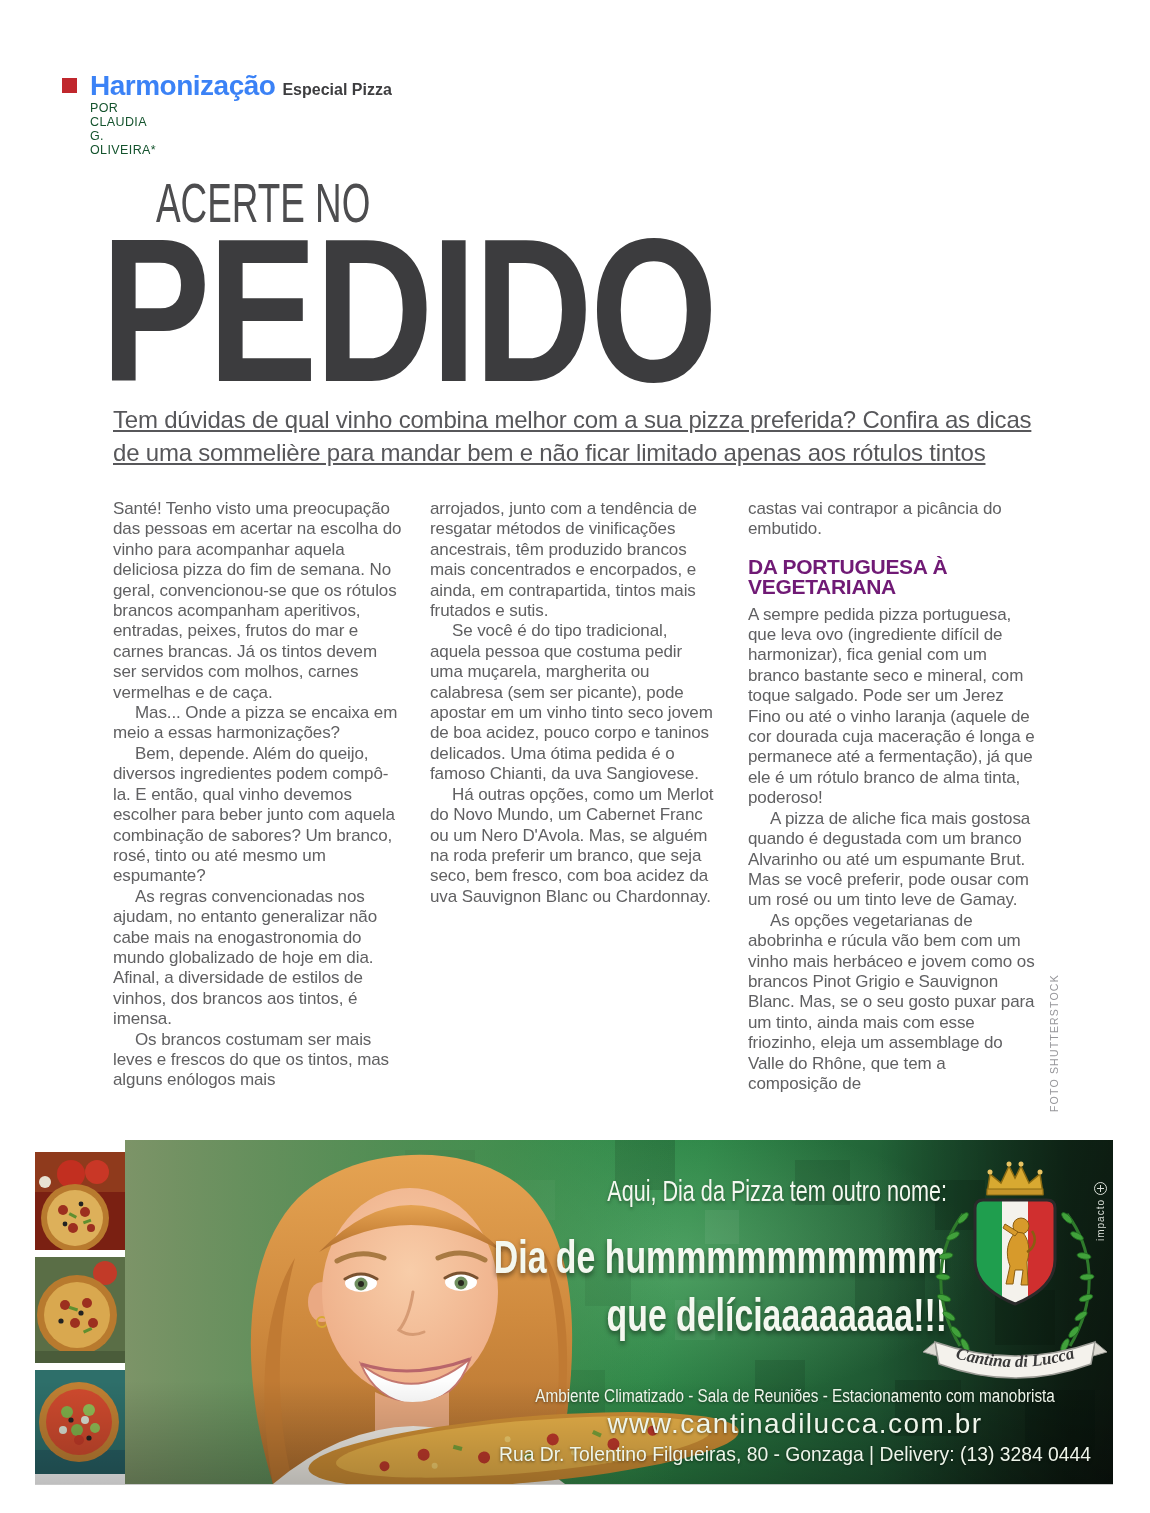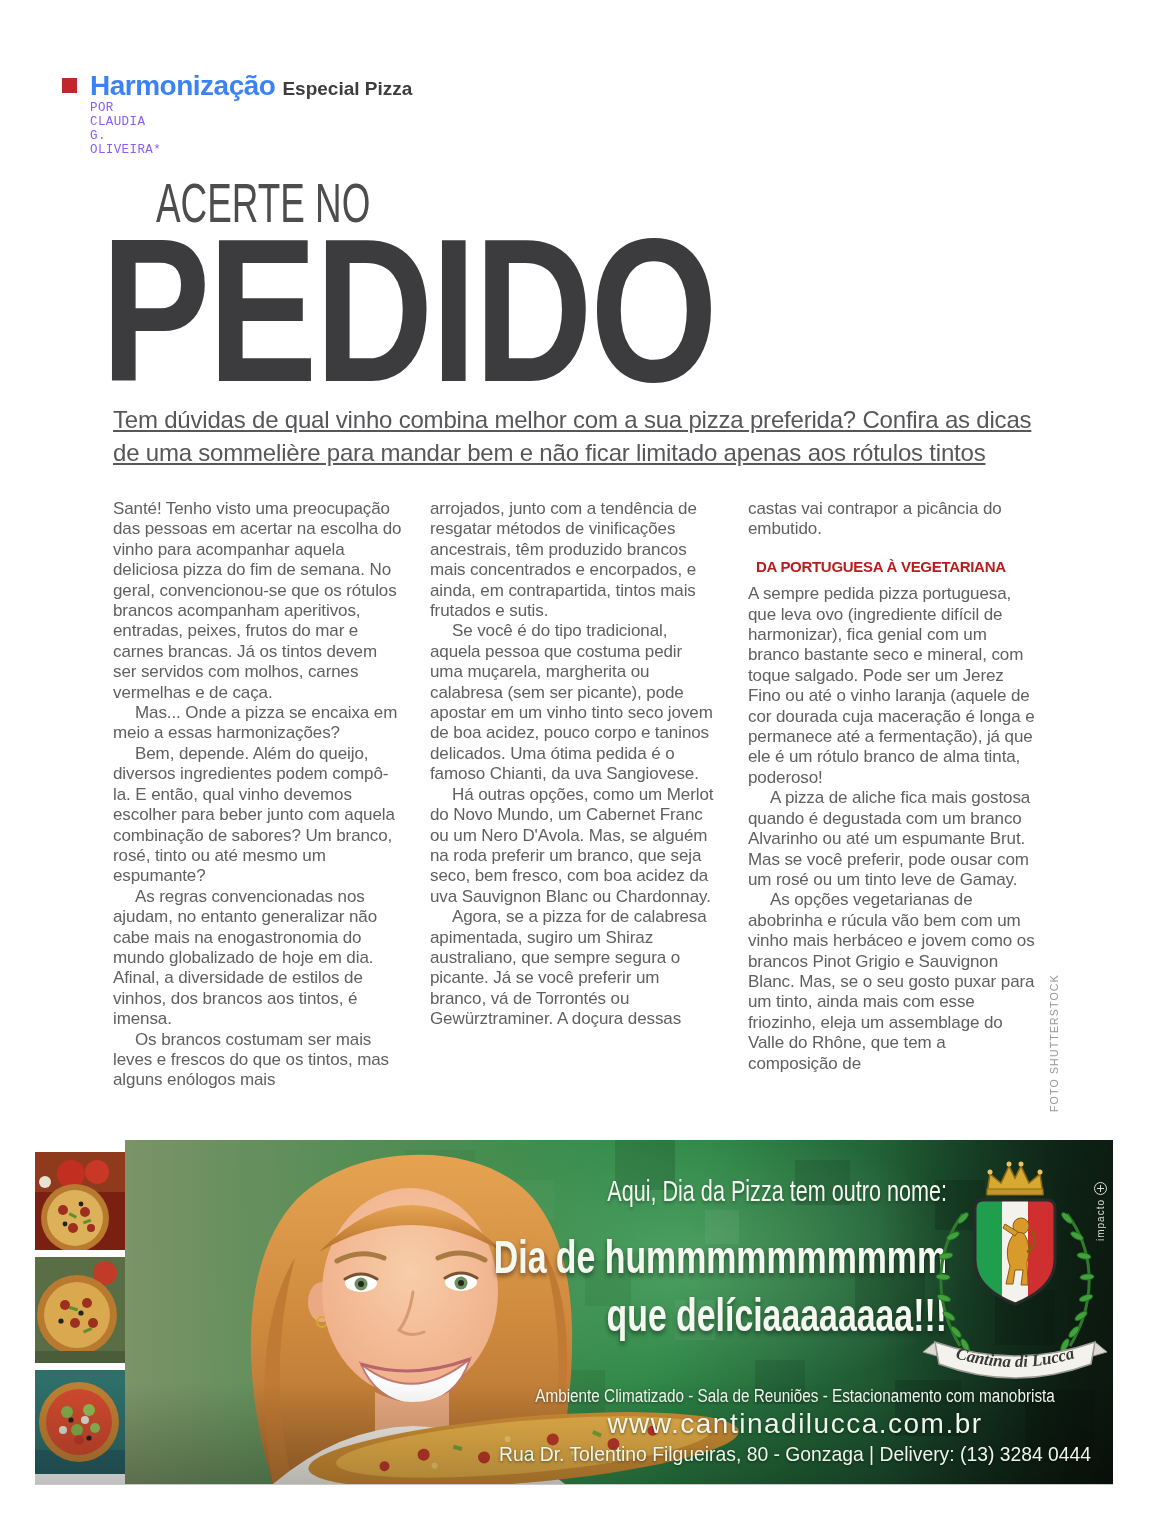--- a/index.html
+++ b/index.html
@@ -4,42 +4,42 @@
 <style>
   html,body{margin:0;padding:0;background:#ffffff;}
   .page{position:relative;width:1150px;height:1513px;background:#fff;overflow:hidden;
         font-family:"Liberation Sans",sans-serif;}
 
   
   .section-header{position:absolute;left:62px;top:70px;}
   .red-square{position:absolute;left:0;top:8px;width:15px;height:15px;background:#c0272d;}
   .section-line{position:absolute;left:28px;top:0;white-space:nowrap;}
   .section-title{font-size:28px;font-weight:bold;color:#3b82f6;letter-spacing:-0.5px;}
-  .section-sub{font-size:19px;font-weight:bold;color:#3d3d3f;margin-left:7px;}
-  .byline{position:absolute;left:28px;top:31px;font-size:12.5px;color:#8b5cf6;letter-spacing:0.4px;font-family:Liberation Mono, monospace;}
+  .section-sub{font-size:16px;font-weight:bold;color:#3d3d3f;margin-left:7px;}
+  .byline{position:absolute;left:28px;top:31px;font-size:12.5px;color:#14532d;letter-spacing:0.4px;}
 
   
   .title-thin{position:absolute;left:156px;top:176px;font-size:55px;font-weight:400;color:#4d4d4f;
               line-height:1;transform:scaleX(0.67);transform-origin:left top;white-space:nowrap;}
   .title-heavy{position:absolute;left:101px;top:222px;font-size:205px;font-weight:800;color:#3c3c3e;
                line-height:0.86;transform:scaleX(0.80);transform-origin:left top;white-space:nowrap;
                letter-spacing:-3px;}
 
   
   .deck{position:absolute;left:113px;top:403px;width:950px;font-size:24px;line-height:33px;
         color:#57575a;letter-spacing:-0.2px;text-decoration:underline;}
   .deck span{display:block;}
 
   
   .col{position:absolute;top:499px;width:289px;font-size:17px;line-height:20.4px;color:#606062;
        letter-spacing:-0.1px;}
   .col-1{left:113px;} .col-2{left:430px;} .col-3{left:748px;}
   .col p{margin:0;}
   .col p.ind{text-indent:22px;}
-  .subhead{font-weight:bold;font-size:15px;color:#b91c1c;margin:17px 0 7px 8px;letter-spacing:-0.3px;}
+  .subhead{font-weight:bold;font-size:21px;color:#701a75;margin:17px 0 7px 0;letter-spacing:-0.3px;}
   .em-w{}
 
   .photo-credit{position:absolute;left:1048px;top:952px;height:160px;writing-mode:vertical-rl;
                 transform:rotate(180deg);font-size:10.5px;color:#96969a;letter-spacing:1.2px;}
 
   
   .ad{position:absolute;left:35px;top:1140px;width:1078px;height:344px;overflow:hidden;
       background:linear-gradient(104deg,#40804c 0%,#359350 38%,#2c8546 58%,#1d5230 80%,#142418 100%);
       box-shadow:0 1px 0 #c9c9c9;}
   .ad-glow{position:absolute;left:30%;top:-10%;width:60%;height:90%;
@@ -103,21 +103,20 @@
     <p class="ind">Mas... Onde a pizza se encaixa em meio a essas harmonizações?</p>
     <p class="ind">Bem, depende. Além do queijo, diversos ingredientes podem compô-la. E então, qual vinho devemos escolher para beber junto com aquela combinação de sabores? Um branco, rosé, tinto ou até mesmo um espumante?</p>
     <p class="ind">As regras convencionadas nos ajudam, no entanto generalizar não cabe mais na enogastronomia do mundo globalizado de hoje em dia. Afinal, a diversidade de estilos de vinhos, dos brancos aos tintos, é imensa.</p>
     <p class="ind">Os brancos costumam ser mais leves e frescos do que os tintos, mas alguns enólogos mais</p>
   </div>
 
   <div class="col col-2">
     <p>arrojados, junto com a tendência de resgatar métodos de vinificações ancestrais, têm produzido brancos mais concentrados e encorpados, e ainda, em contrapartida, tintos mais frutados e sutis.</p>
     <p class="ind">Se você é do tipo tradicional, aquela pessoa que costuma pedir uma muçarela, margherita ou calabresa (sem ser picante), pode apostar em um vinho tinto seco jovem de boa acidez, pouco corpo e taninos delicados. Uma ótima pedida é o famoso Chianti, da uva Sangiovese.</p>
     <p class="ind">Há outras opções, como um Merlot do Novo Mundo, um Cabernet Franc ou um Nero D'Avola. Mas, se alguém na roda preferir um branco, que seja seco, bem fresco, com boa acidez da uva Sauvignon Blanc ou Chardonnay.</p>
-    <p class="ind">Agora, se a pizza for de calabresa apimentada, sugiro um Shiraz australiano, que sempre segura o picante. Já se você preferir um branco, vá de Torrontés ou Gewürztraminer. A doçura dessas</p>
   </div>
 
   <div class="col col-3">
     <p>castas vai contrapor a picância do embutido.</p>
     <div class="subhead">DA PORTUGUESA À VEGETARIANA</div>
     <p>A sempre pedida pizza portuguesa, que leva ovo (ingrediente difícil de harmonizar), fica genial com um branco bastante seco e mineral, com toque salgado. Pode ser um Jerez Fino ou até o vinho laranja (aquele de cor dourada cuja maceração é longa e permanece até a fermentação), já que ele é um rótulo branco de alma tinta, poderoso!</p>
     <p class="ind">A pizza de aliche fica mais gostosa quando é degustada com um branco Alvarinho ou até um espumante Brut. Mas se você preferir, pode ousar com um rosé ou um tinto leve de Gamay.</p>
     <p class="ind"><span>As opções vegetarianas de abobrinha e rúcula vão bem com um vinho mais herbáceo e jovem como os brancos Pinot Grigio e Sauvignon Blanc. Mas, se o seu gosto puxar para um tinto, ainda mais com esse friozinho, eleja um </span><span class="em-w">assemblage</span><span> do Valle do Rhône, que tem a composição de</span></p>
   </div>
 

